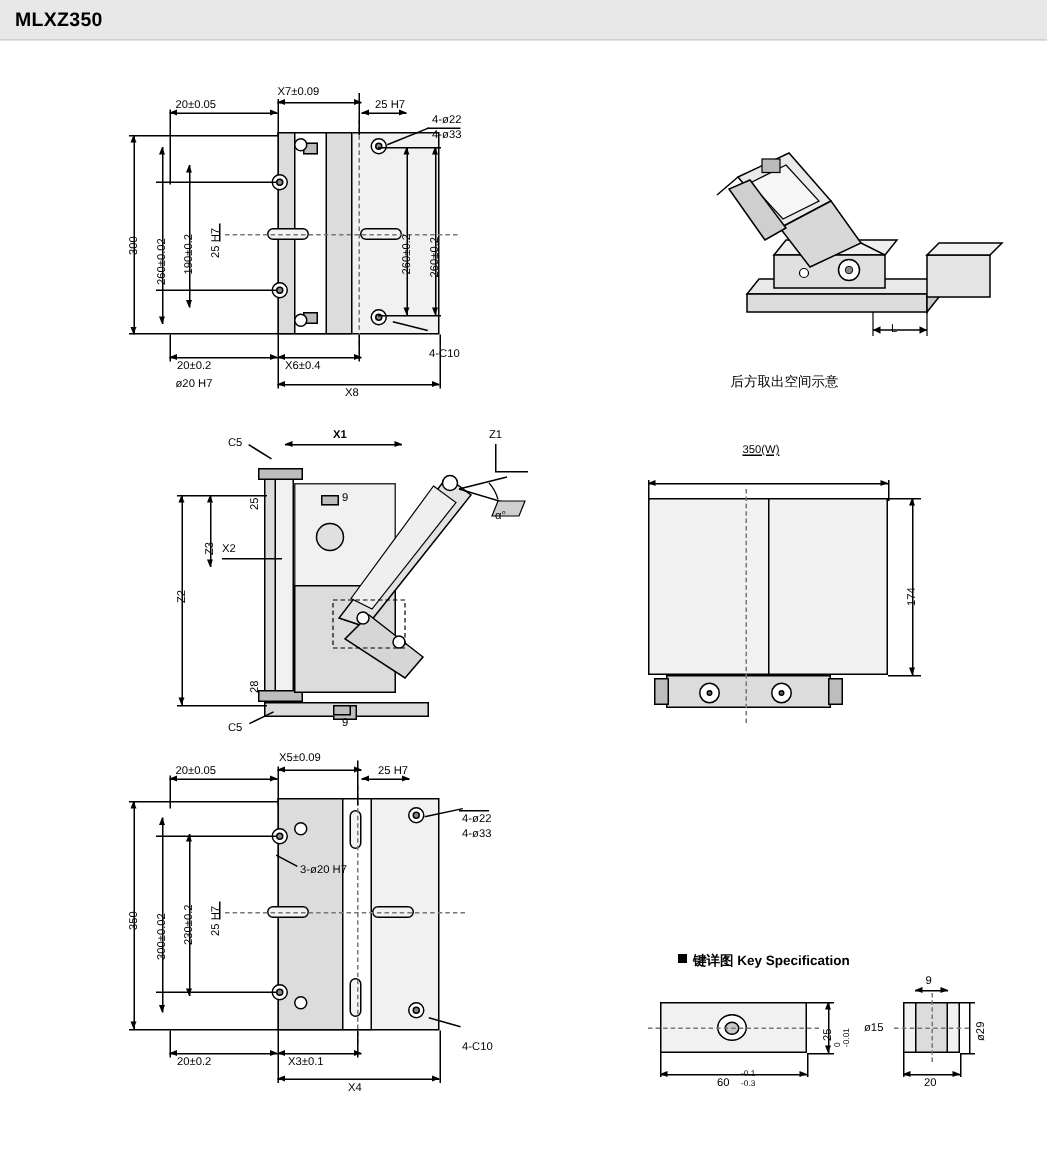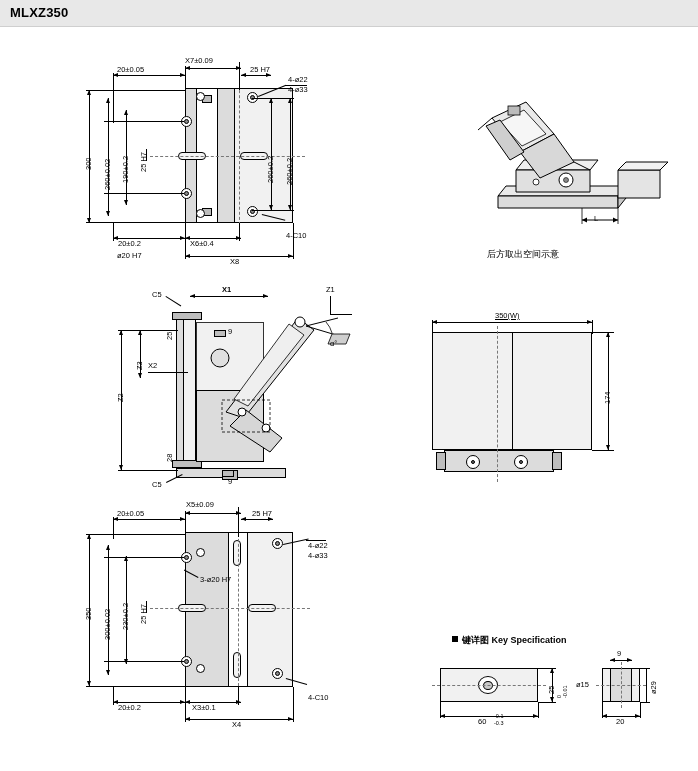--- a/index.html
+++ b/index.html
@@ -386,21 +386,21 @@
     <div class="box fill-d" style="left:552px;top:452px;width:10px;height:18px;"></div>
     <div class="circ" style="left:466px;top:455px;width:14px;height:14px;"></div>
     <div class="circ" style="left:471px;top:460px;width:4px;height:4px;background:#666;"></div>
     <div class="circ" style="left:514px;top:455px;width:14px;height:14px;"></div>
     <div class="circ" style="left:519px;top:460px;width:4px;height:4px;background:#666;"></div>
     <div class="dashv" style="left:497px;top:326px;height:156px;border-left:1px dashed #777;"></div>
 
     <div class="ln hln dim" style="left:432px;top:322px;width:160px;"></div>
     <div class="arrowL" style="left:432px;top:319.5px;"></div>
     <div class="arrowR" style="left:587px;top:319.5px;"></div>
-    <div class="lbl" style="left:495px;top:312px;text-decoration:underline;">350(W)</div>
+    <div class="lbl" style="left:495px;top:296px;text-decoration:underline;">350(W)</div>
     <div class="ln vln ext" style="left:432px;top:320px;height:14px;"></div>
     <div class="ln vln ext" style="left:592px;top:320px;height:14px;"></div>
 
     <div class="ln vln dim" style="left:608px;top:332px;height:118px;"></div>
     <div class="arrowU" style="left:605.5px;top:332px;"></div>
     <div class="arrowD" style="left:605.5px;top:445px;"></div>
     <div class="lbl vert" style="left:604px;top:404px;transform:rotate(-90deg);">174</div>
     <div class="ln hln ext" style="left:592px;top:332px;width:22px;"></div>
     <div class="ln hln ext" style="left:592px;top:450px;width:22px;"></div>
   </div>

